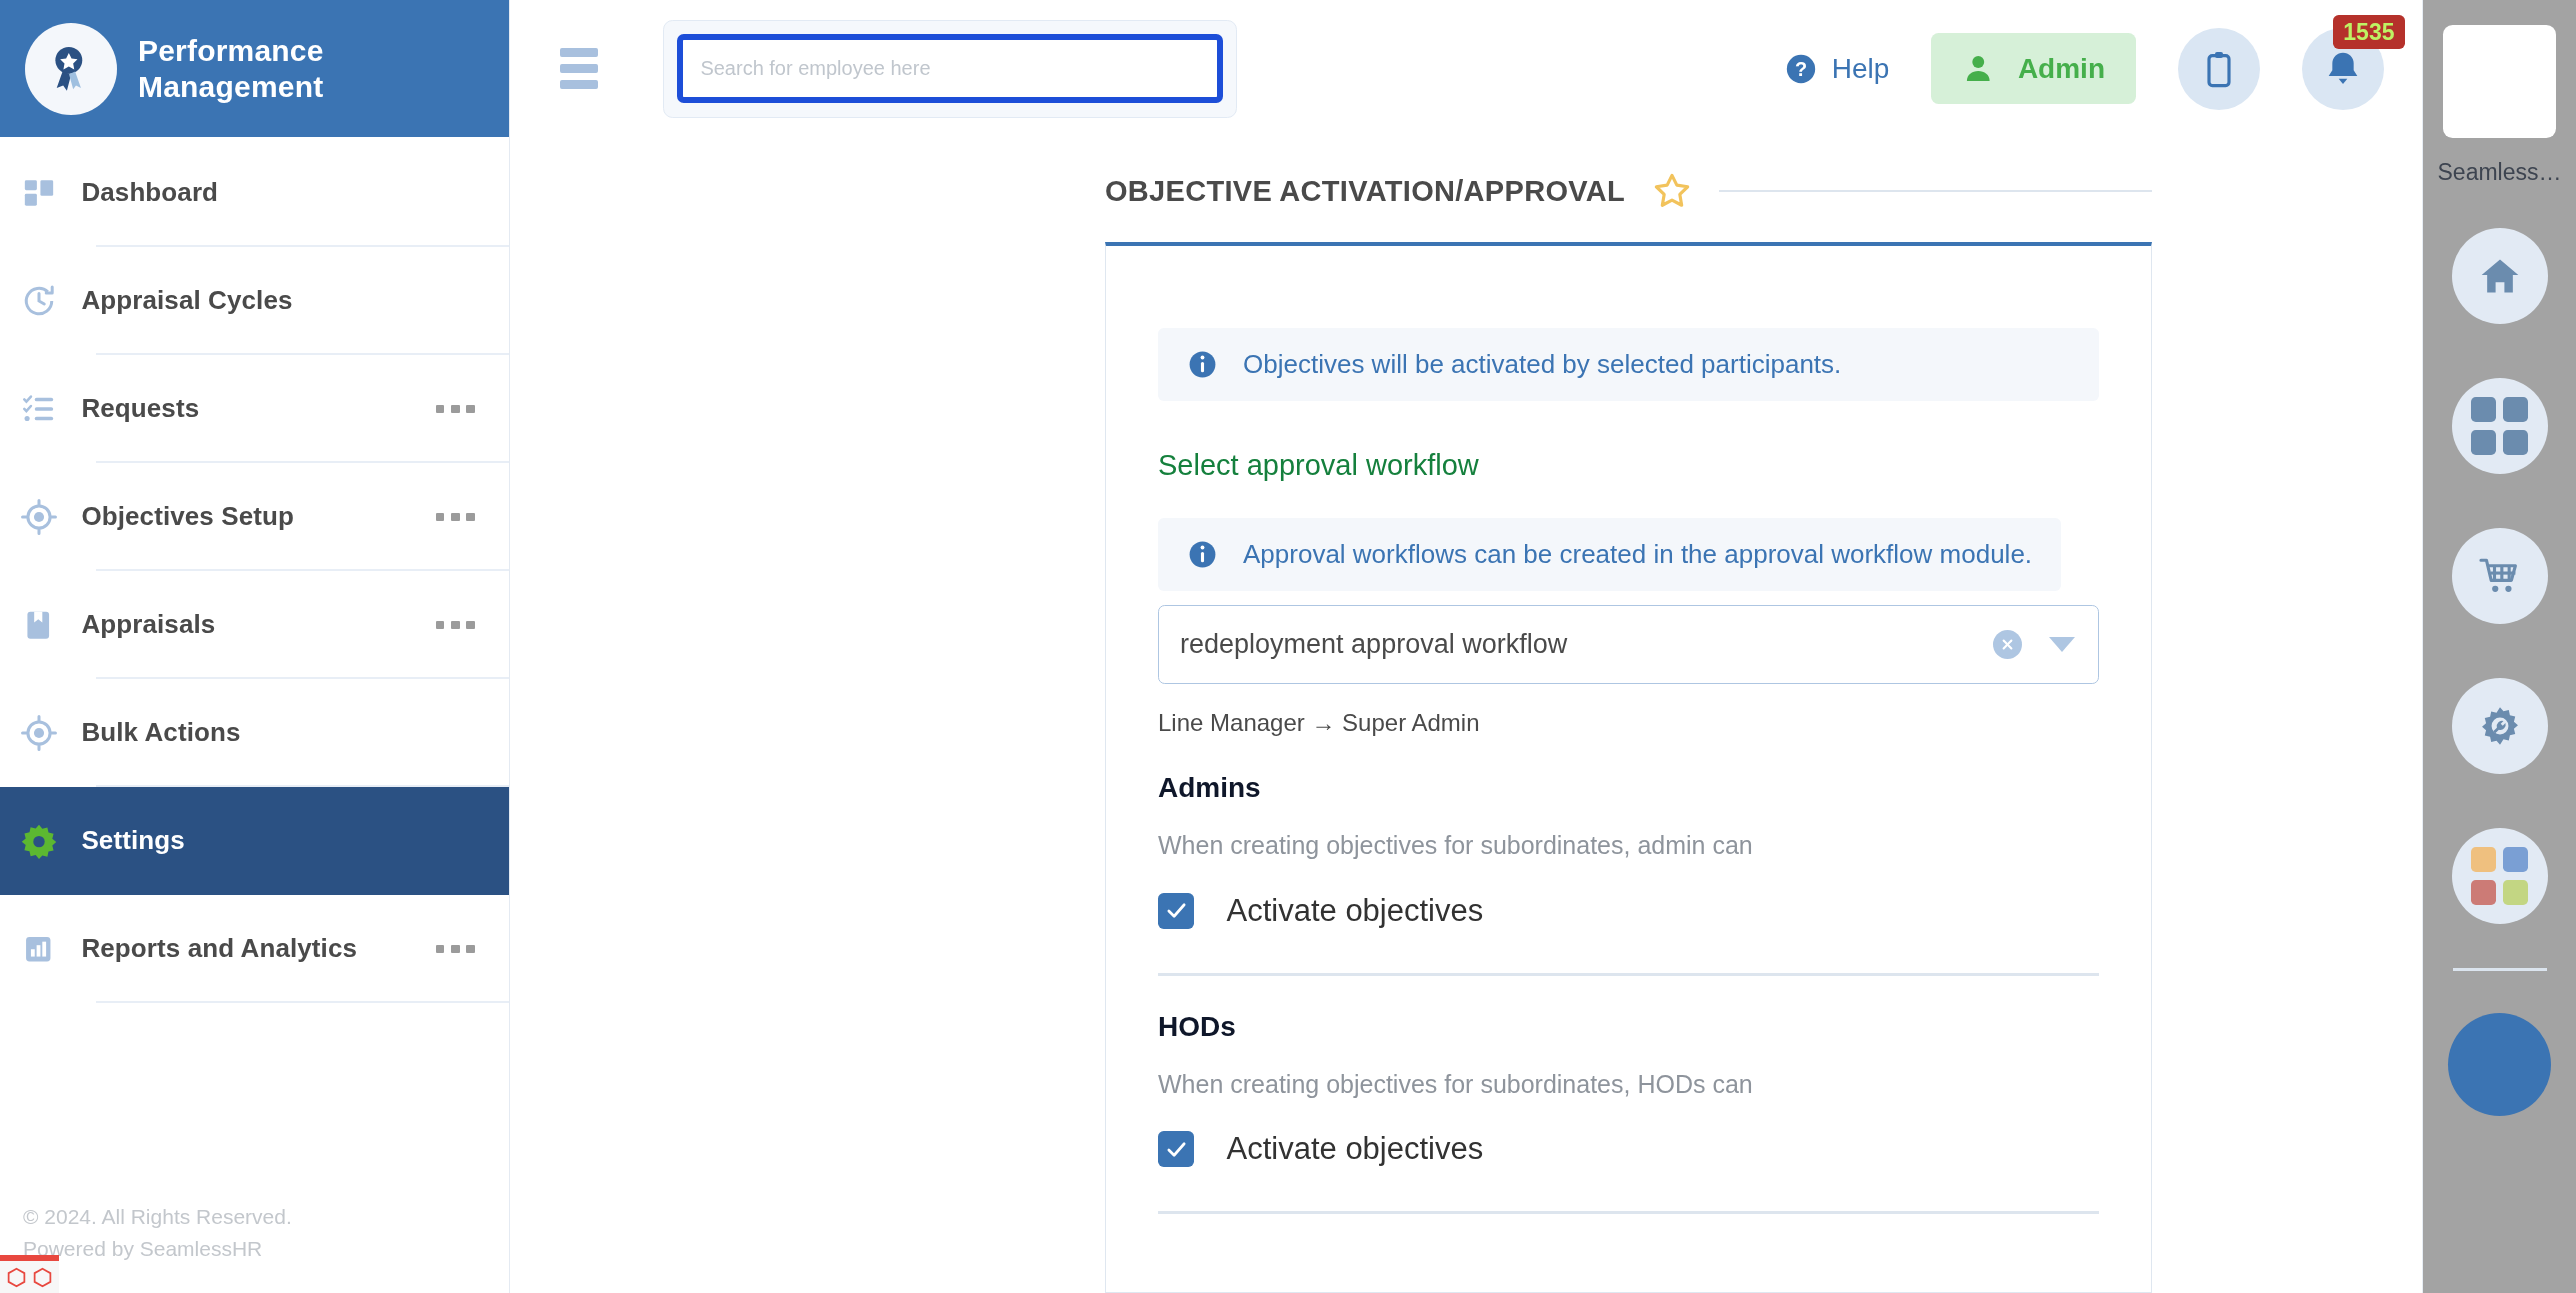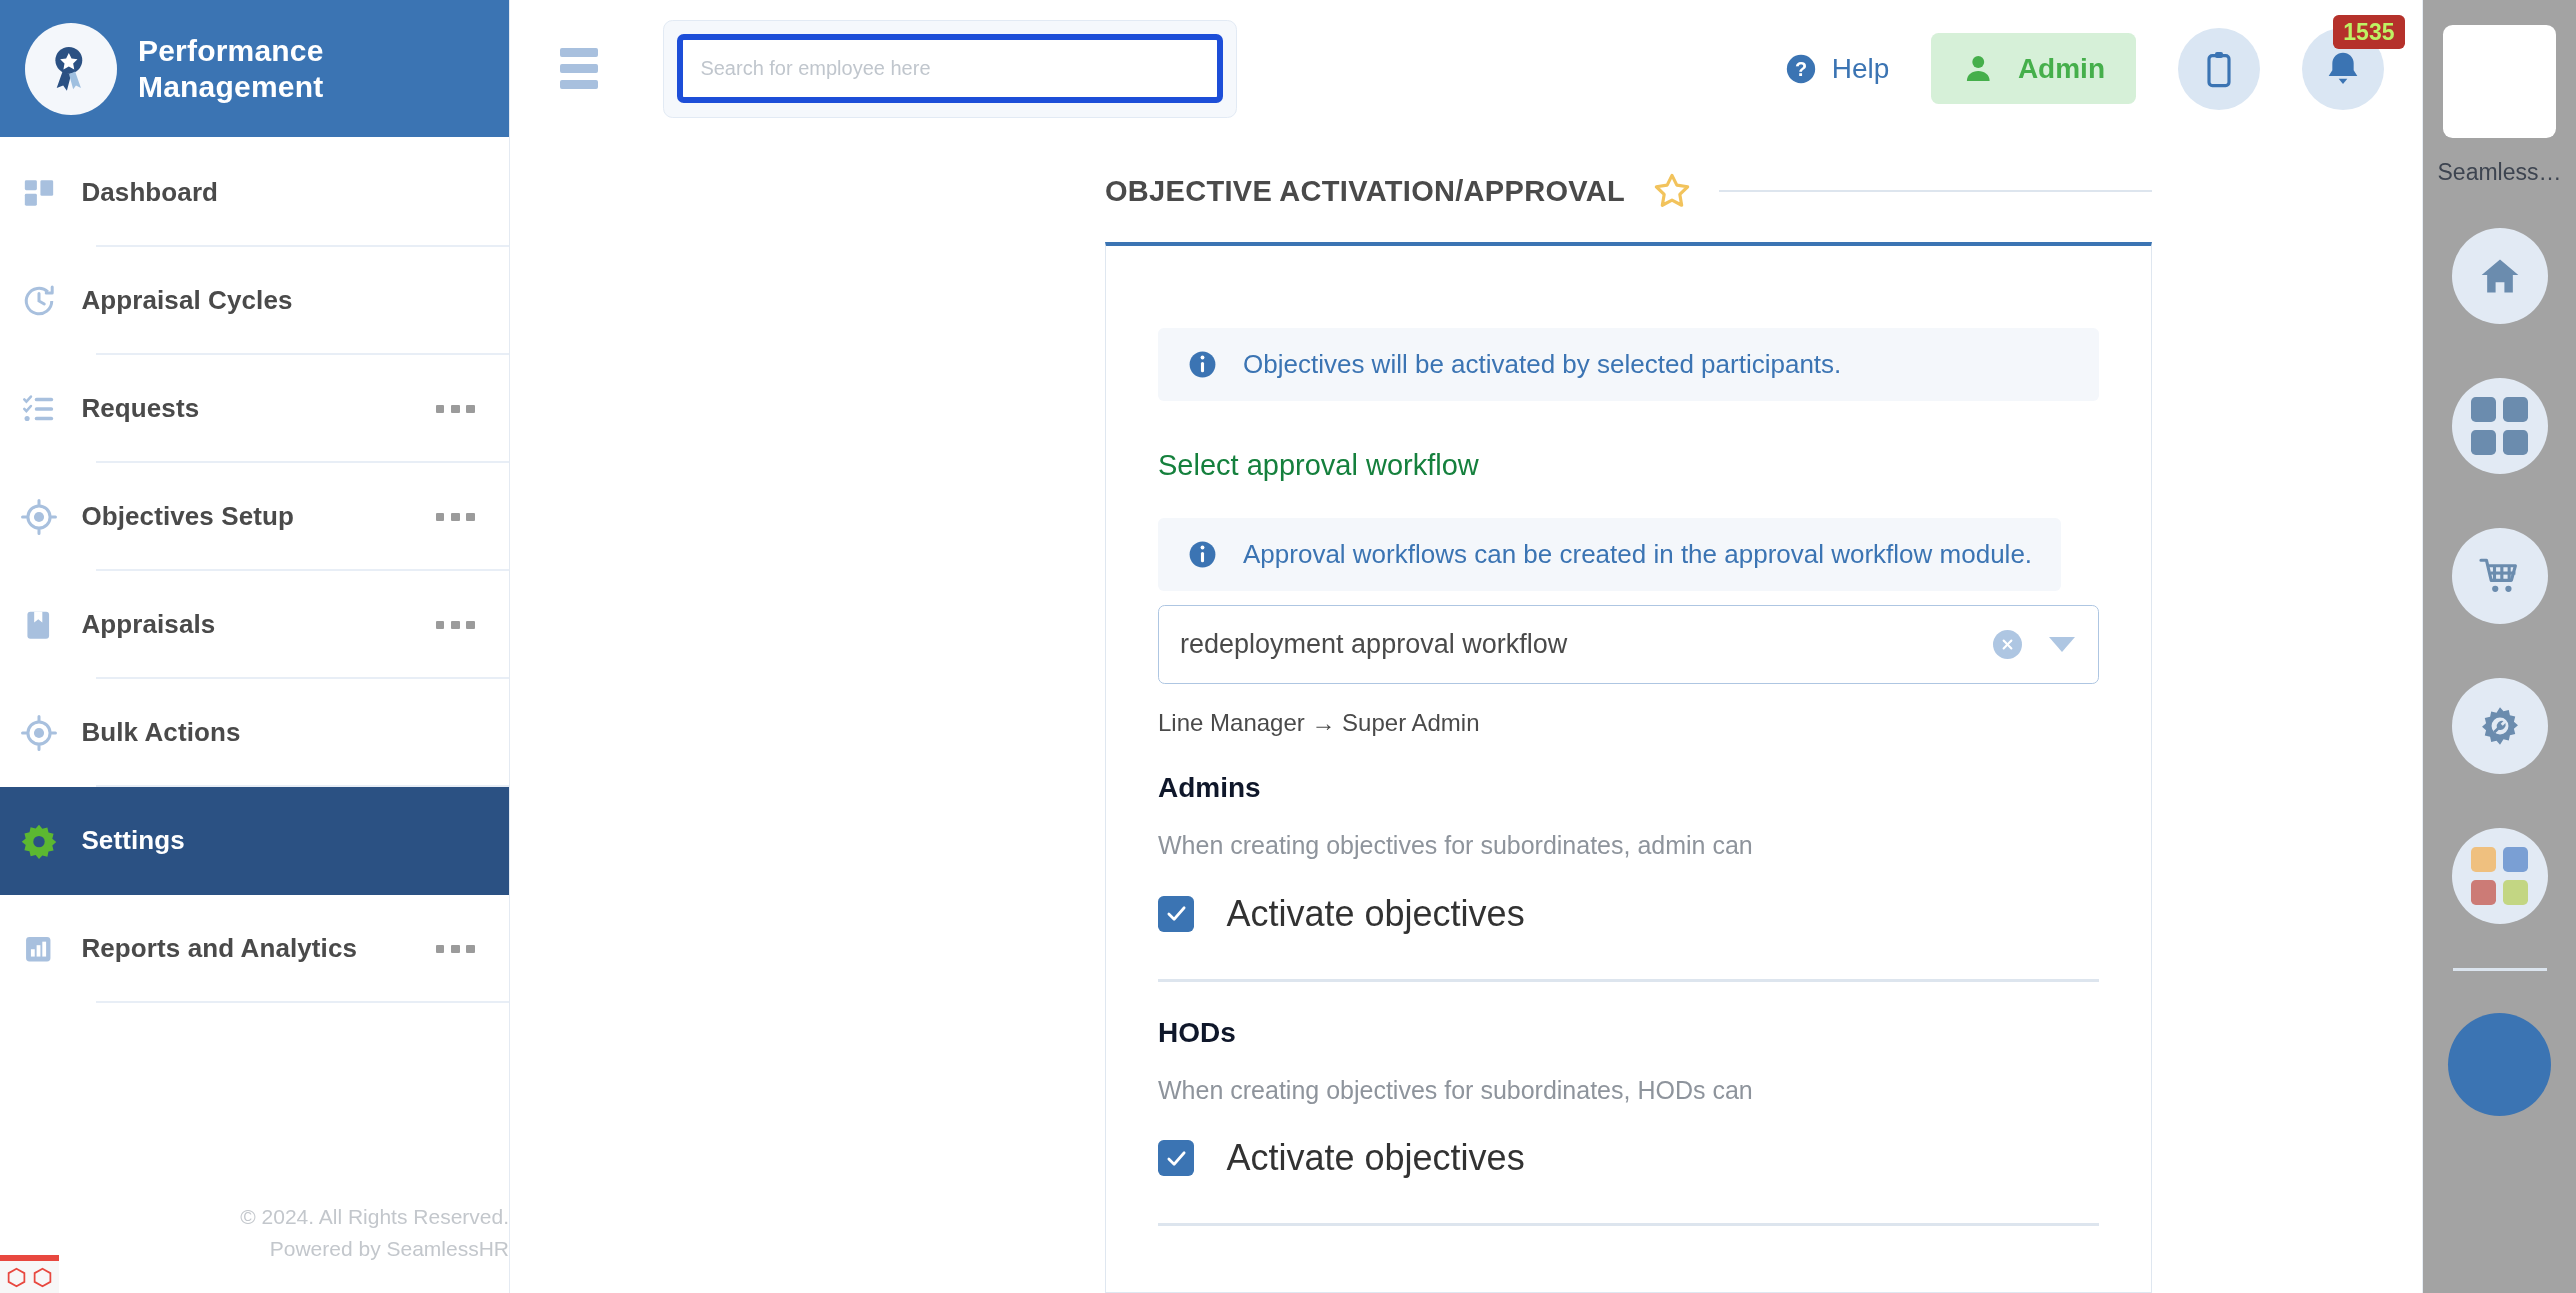--- a/index.html
+++ b/index.html
@@ -53,21 +53,21 @@
     position: absolute; left: 96px; right: 0; bottom: 0;
     height: 1.9px; background: #e8eef6;
   }
   .ellipsis { display: flex; gap: 6.7px; }
   .ellipsis i {
     width: 8.6px; height: 8.6px; background: #9b9b9b;
     display: block; border-radius: 1px;
   }
   .footer {
     padding: 0 0 27px 23px; color: #c3c7cc;
-    font-size: 21px; line-height: 1.55; text-align: right;
+    font-size: 21px; line-height: 1.55;
   }
   .footer-badge {
     position: absolute; left: 0; bottom: 0;
     width: 59px; height: 38px; background: #f7f7f7;
     border-top: 6.7px solid #e8483f;
     display: flex; align-items: center; justify-content: center; gap: 4.8px;
   }
 
   
   .main {
@@ -176,21 +176,21 @@
   .caret {
     width: 0; height: 0; cursor: pointer;
     border-left: 13.4px solid transparent; border-right: 13.4px solid transparent;
     border-top: 15.3px solid #aec6e2;
   }
   .flowpath { margin-top: 25px; font-size: 24px; color: #4a4a4a; }
 
   .grp-title { margin-top: 35px; font-size: 28px; font-weight: bold; color: #0f172a; }
   .grp-desc { margin-top: 27px; font-size: 25px; color: #8e949c; }
   .grp-check { margin-top: 32.5px; display: flex; align-items: center; gap: 32.5px; }
-  .grp-check .lbl { font-size: 36px; color: #323232; }
+  .grp-check .lbl { font-size: 31px; color: #323232; }
   .divider { margin-top: 44px; height: 2.9px; background: #dde5ee; }
 
   
   .rail {
     width: 154px; flex: 0 0 154px; height: 1293px;
     background: #a3a3a3; border-left: 1.9px solid #e7edf4;
     display: flex; flex-direction: column; align-items: center;
     padding-top: 25px;
   }
   .rail-logo {

